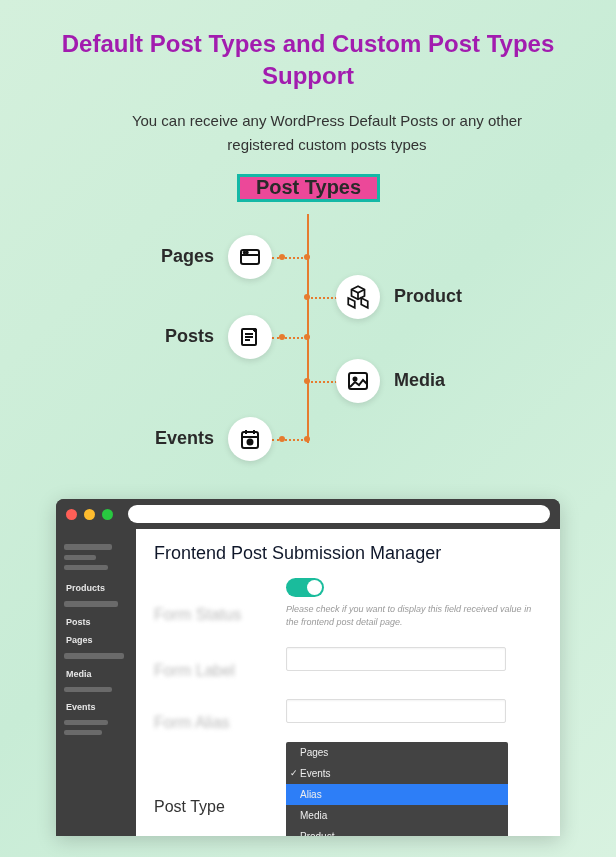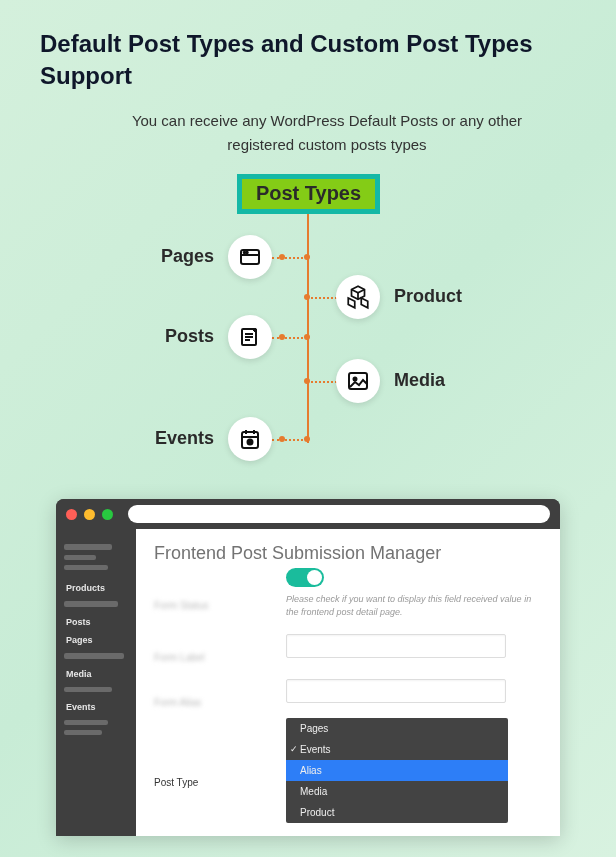--- a/index.html
+++ b/index.html
@@ -5,47 +5,48 @@
 * { box-sizing: border-box; margin: 0; padding: 0; }
 body {
   width: 616px;
   height: 857px;
   background: linear-gradient(135deg, #d4f0dc 0%, #c8ecd6 50%, #d8f2e0 100%);
   font-family: -apple-system, BlinkMacSystemFont, "Segoe UI", Arial, sans-serif;
   color: #2a2a2a;
   overflow: hidden;
 }
 .heading {
+  text-align: center;
   padding: 28px 40px 8px;
   font-size: 24px;
   font-weight: 700;
   line-height: 1.35;
-  color: #0f172a;
+  color: #a21caf;
 }
 .subheading {
   text-align: center;
   padding: 8px 60px 12px;
   font-size: 15px;
   line-height: 1.6;
   color: #333;
   margin-left: 38px;
 }
 .diagram {
   position: relative;
   width: 100%;
   height: 305px;
 }
 .post-types-box {
   position: absolute;
   left: 237px;
   top: 5px;
   width: 143px;
-  height: 40px;
-  background: #84cc16;
-  border: 5px solid #14b8a6;
+  height: 28px;
+  background: #ec4899;
+  border: 3px solid #14b8a6;
   display: flex;
   align-items: center;
   justify-content: center;
   font-size: 20px;
   font-weight: 600;
 }
 .vline {
   position: absolute;
   left: 307px;
   top: 45px;
@@ -139,32 +140,32 @@
 }
 .main {
   flex: 1;
   background: #fff;
   padding: 14px 18px;
   position: relative;
 }
 .main-title {
   font-size: 18px;
   font-weight: 400;
-  color: #737373;
-  margin-bottom: 4px;
+  color: #0f172a;
+  margin-bottom: 14px;
 }
 .form-row {
   display: flex;
   align-items: center;
   margin-bottom: 10px;
   gap: 12px;
 }
 .form-label {
   width: 120px;
-  font-size: 10px;
+  font-size: 16px;
   color: #bbb;
   filter: blur(2px);
   padding-top: 4px;
   margin-top: 20px;
 }
 .form-label.sharp {
   filter: none;
   color: #333;
   font-weight: 500;
 }

